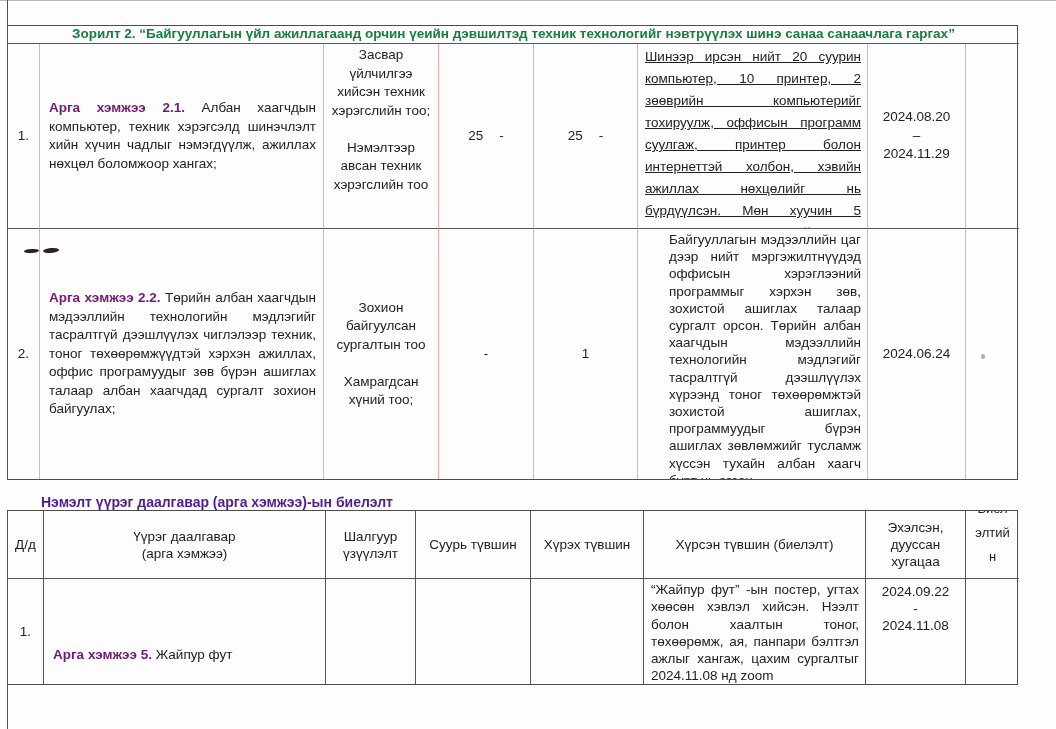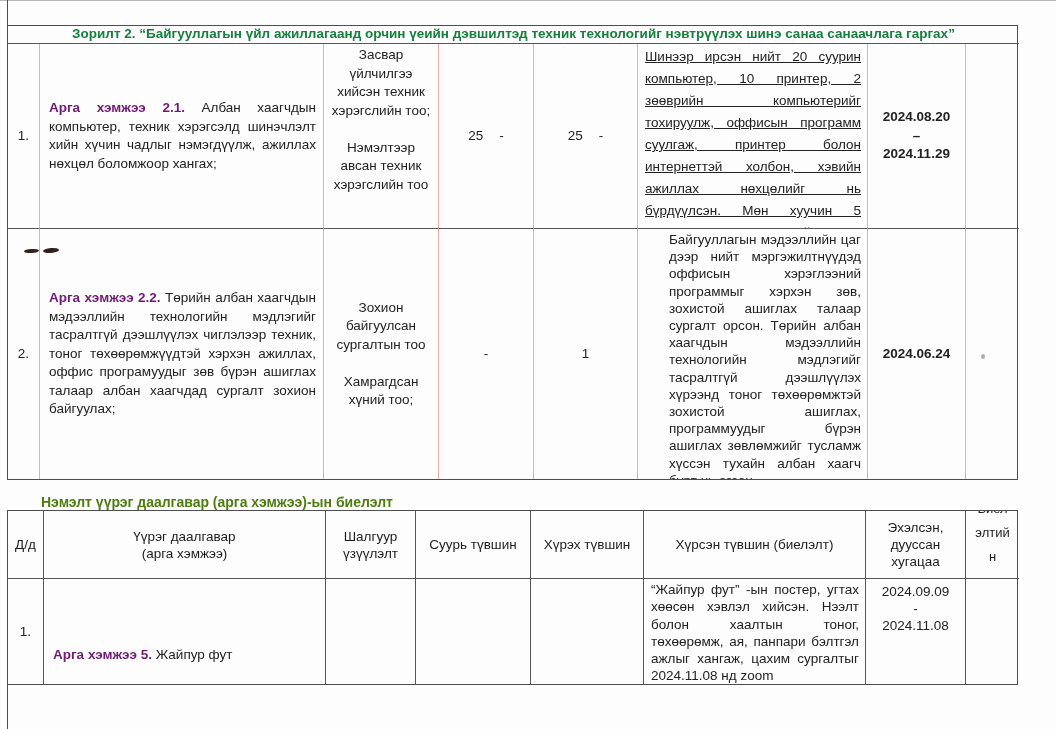--- a/index.html
+++ b/index.html
@@ -52,27 +52,27 @@
     padding:2px 4px;line-height:18px;
   }
   .indicator-cell.mid{display:flex;align-items:center;justify-content:center;padding:0 4px;}
   .stack{display:flex;flex-direction:row;justify-content:center;align-items:center;gap:16px;}
   .stack-item:empty{display:none;}
   .result-cell{padding:2px 6px 0 7px;text-align:justify;}
   .result-cell.r1{line-height:22px;text-decoration:underline;}
   .result-cell.r2{line-height:17.2px;margin-left:24px;}
   .period-cell{
     display:flex;align-items:center;justify-content:center;
-    white-space:pre-line;text-align:center;line-height:17px;font-weight:bold;
+    white-space:pre-line;text-align:center;line-height:17px;
   }
 
   
   .add-heading{
     position:absolute;left:41px;top:494px;
-    font-weight:bold;font-size:14px;color:#4d7c0f;
+    font-weight:bold;font-size:14px;color:#4c1d95;
   }
   .add-table{
     position:absolute;left:7px;top:510px;width:1011px;
     display:grid;
     grid-template-columns:36px 282px 90px 115px 113px 222px 100px 53px;
     grid-template-rows:68px 105px;
     border:1px solid #4d4d4d;
     box-sizing:border-box;
     background:#fdfdfd;
   }
@@ -184,18 +184,18 @@
 хувь</div>
 
     <div class="c cellflex lastrow">1.</div>
     <div class="c task-cell lastrow">
       <span class="b">Арга хэмжээ 5.</span> <span>Жайпур фут</span>
     </div>
     <div class="c cellflex lastrow"></div>
     <div class="c cellflex lastrow"></div>
     <div class="c cellflex lastrow"></div>
     <div class="c achieved-cell lastrow">“Жайпур фут” -ын постер, угтах хөөсөн хэвлэл хийсэн. Нээлт болон хаалтын тоног, төхөөрөмж, ая, панпари бэлтгэл ажлыг хангаж, цахим сургалтыг 2024.11.08 нд zoom</div>
-    <div class="c period-top lastrow">2024.09.09
+    <div class="c period-top lastrow">2024.09.22
 -
 2024.11.08</div>
     <div class="c lastcol lastrow cellflex"></div>
   </div>
 </div>
 
 </body></html>

